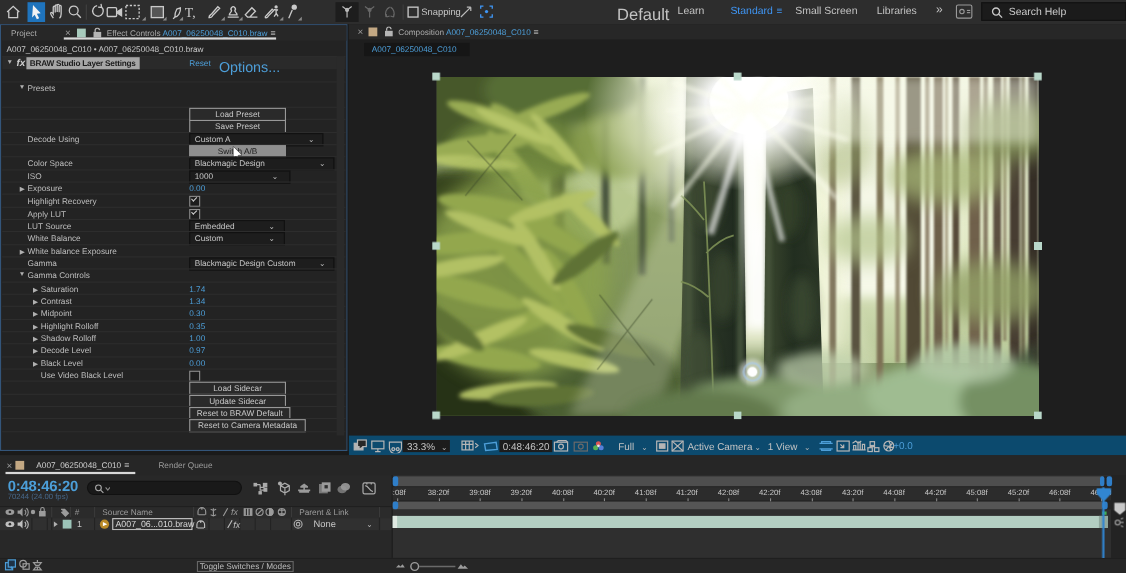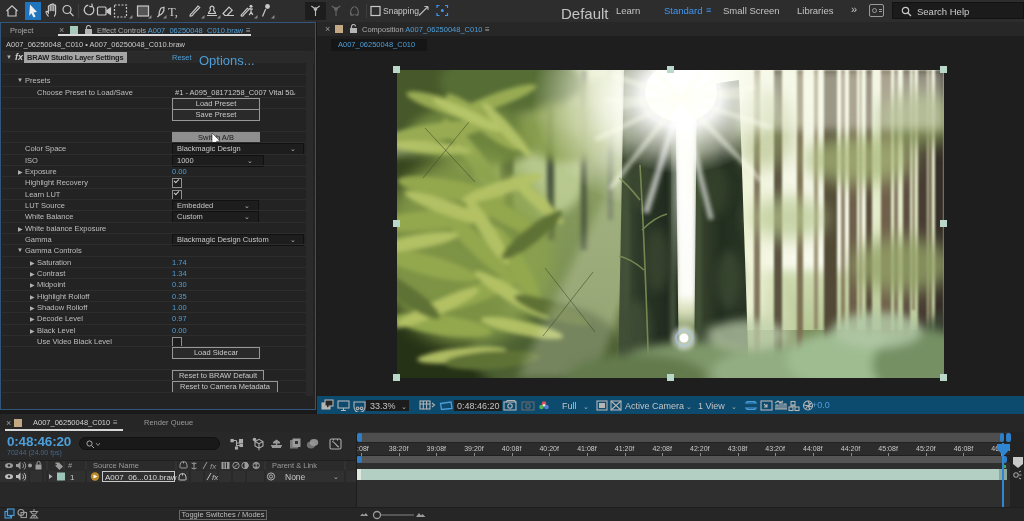--- a/index.html
+++ b/index.html
@@ -151,30 +151,30 @@
       <div class="txt" style="left:13px;top:0px;font-style:italic;font-weight:bold;font-size:9px;color:#d0d0d0">fx</div>
       <div class="abs" style="left:22px;top:0px;width:103px;height:11px;background:#a6a6a6"></div>
       <div class="txt" style="left:25px;top:1px;font-size:7.5px;font-weight:bold;color:#1c1c1c;letter-spacing:-0.22px">BRAW Studio Layer Settings</div>
       <div class="txt" style="left:170px;top:1px;font-size:7.5px;color:#4d9ed8">Reset</div>
       <div class="txt" style="left:197px;top:1px;font-size:13px;color:#4d9ed8">Options...</div>
     </div>
     <div class="row" style="top:51px">
         <div class="arr" style="left:15px">▼</div>
         <div class="lbl" style="left:23px">Presets</div>
       </div>
-    <div class="row" style="top:63px">
-        <div class="lbl" style="left:35px">Choose Preset to Load/Save</div>
-      <div class="txt" style="left:173px;top:1px;font-size:7.5px;color:#c8c8c8">#1 - A095_08171258_C007 Vital 50</div>
-        <div class="chev" style="left:289px;top:2px">⌄</div>
-      </div>
     <div class="row" style="top:85px">
         <div class="btn" style="left:170px;width:86px">Save Preset</div>
       </div>
     <div class="row" style="top:74px">
         <div class="btn" style="left:170px;width:86px">Load Preset</div>
+      </div>
+    <div class="row" style="top:97px">
+        <div class="lbl" style="left:23px">Decode Using</div>
+        <div class="drop" style="left:170px;width:116px">Custom A</div>
+        <div class="chev" style="left:278px;top:2px">⌄</div>
       </div>
     <div class="row" style="top:108px">
         <div class="btn" style="left:170px;width:86px;background:#8f8f8f;color:#1a1a1a;border-color:#8f8f8f">Switch A/B</div>
       <svg class="abs" style="left:209px;top:1px" width="10" height="14" viewBox="0 0 10 14">
           <path d="M1 0 L9 8 L5.5 8.3 L7.5 12.5 L5.5 13.4 L3.6 9.2 L1 11.5 Z" fill="#fff" stroke="#333" stroke-width="0.6"></path>
         </svg>
       </div>
     <div class="row" style="top:119px">
         <div class="lbl" style="left:23px">Color Space</div>
         <div class="drop" style="left:170px;width:126px">Blackmagic Design</div>
@@ -188,21 +188,21 @@
     <div class="row" style="top:142px">
         <div class="arr" style="left:16px">▶</div>
         <div class="lbl" style="left:23px">Exposure</div>
         <div class="txt bluev" style="left:170px;top:1px;font-size:7.5px">0.00</div>
       </div>
     <div class="row" style="top:153px">
         <div class="lbl" style="left:23px">Highlight Recovery</div>
         <div class="cb on"></div>
       </div>
     <div class="row" style="top:165px">
-        <div class="lbl" style="left:23px">Learn LUT</div>
+        <div class="lbl" style="left:23px">Apply LUT</div>
         <div class="cb on"></div>
       </div>
     <div class="row" style="top:176px">
         <div class="lbl" style="left:23px">LUT Source</div>
         <div class="drop" style="left:170px;width:81px">Embedded</div>
         <div class="chev" style="left:242px;top:2px">⌄</div>
       </div>
     <div class="row" style="top:187px">
         <div class="lbl" style="left:23px">White Balance</div>
         <div class="drop" style="left:170px;width:81px">Custom</div>
@@ -255,20 +255,23 @@
         <div class="arr" style="left:28px">▶</div>
         <div class="lbl" style="left:35px">Black Level</div>
         <div class="txt bluev" style="left:170px;top:1px;font-size:7.5px">0.00</div>
       </div>
     <div class="row" style="top:312px">
         <div class="lbl" style="left:35px">Use Video Black Level</div>
         <div class="cb"></div>
       </div>
     <div class="row" style="top:323px">
         <div class="btn" style="left:170px;width:86px">Load Sidecar</div>
+      </div>
+    <div class="row" style="top:335px">
+        <div class="btn" style="left:170px;width:86px">Update Sidecar</div>
       </div>
     <div class="row" style="top:346px">
         <div class="btn" style="left:170px;width:90px">Reset to BRAW Default</div>
       </div>
     <div class="row" style="top:357px">
         <div class="btn" style="left:170px;width:104px">Reset to Camera Metadata</div>
       </div>
     <div class="row" style="top:369px;height:18px"></div>
     <div class="abs" style="left:305px;top:28px;width:7px;height:345px;background:#2a2a2a"></div>
   </div>

